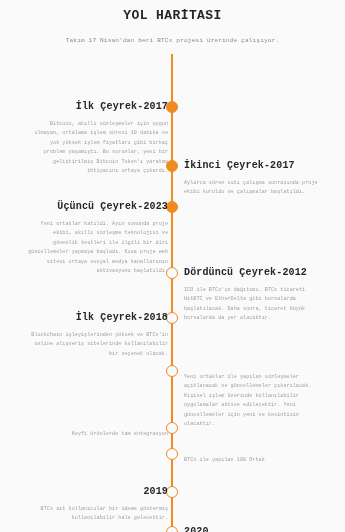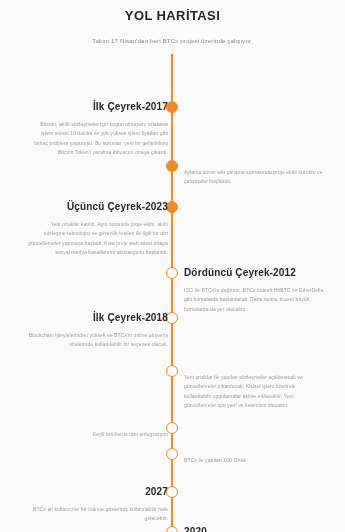--- a/index.html
+++ b/index.html
@@ -1,15 +1,15 @@
 <!DOCTYPE html>
 <html><head>
 <meta charset="utf-8">
 <style>
-  * { box-sizing: border-box; margin: 0; padding: 0; }
+  * { box-sizing: border-box; margin: 0; padding: 0; font-family: Liberation Mono, monospace; }
 
   html, body {
     width: 345px;
     height: 532px;
     background: #fafafa;
     font-family: "Liberation Sans", sans-serif;
     overflow: hidden;
   }
 
   #page {
@@ -113,20 +113,21 @@
         <div class="entry" style="top: 0px;">
           <div class="marker" style="top: 47px;"></div>
           <div class="side left" style="top: 47px;">
             <div class="entry-title">İlk Çeyrek-2017</div>
             <div class="entry-body">Bitcoin, akıllı sözleşmeler için uygun olmayan, ortalama işlem süresi 10 dakika ve yok yüksek işlem fiyatları gibi birkaç problem yaşamıştı. Bu sorunlar, yeni bir geliştirilmiş Bitcoin Token'ı yaratma ihtiyacını ortaya çıkardı.</div>
           </div>
         </div>
         <div class="entry" style="top: 0px;">
           <div class="marker" style="top: 106px;"></div>
           <div class="side right" style="top: 106px;">
+            <div class="entry-title">İkinci Çeyrek-2017</div>
             <div class="entry-body">Aylarca süren sıkı çalışma sonrasında proje ekibi kuruldu ve çalışmalar başlatıldı.</div>
           </div>
         </div>
         <div class="entry" style="top: 0px;">
           <div class="marker" style="top: 147px;"></div>
           <div class="side left" style="top: 147px;">
             <div class="entry-title">Üçüncü Çeyrek-2023</div>
             <div class="entry-body">Yeni ortaklar katıldı. Ayın sonunda proje ekibi, akıllı sözleşme teknolojisi ve güvenlik testleri ile ilgili bir dizi güncellemeler yapmaya başladı. Kısa proje web sitesi ortaya sosyal medya kanallarının aktivasyonu başlatıldı.</div>
           </div>
         </div>
@@ -158,21 +159,21 @@
         </div>
         <div class="entry" style="top: 0px;">
           <div class="marker hollow" style="top: 394px;"></div>
           <div class="side right" style="top: 394px;">
             <div class="entry-body">BTCx ile yapılan 100 Ortak</div>
           </div>
         </div>
         <div class="entry" style="top: 0px;">
           <div class="marker hollow" style="top: 432px;"></div>
           <div class="side left" style="top: 432px;">
-            <div class="entry-title">2027</div>
+            <div class="entry-title">2019</div>
             <div class="entry-body">BTCx ait kullanıcılar bir ödeme göstermiş kullanılabilir hale gelecektir.</div>
           </div>
         </div>
         <div class="entry" style="top: 0px;">
           <div class="marker hollow" style="top: 472px;"></div>
           <div class="side right" style="top: 472px;">
             <div class="entry-title">2020</div>
           </div>
         </div>
       </div>

